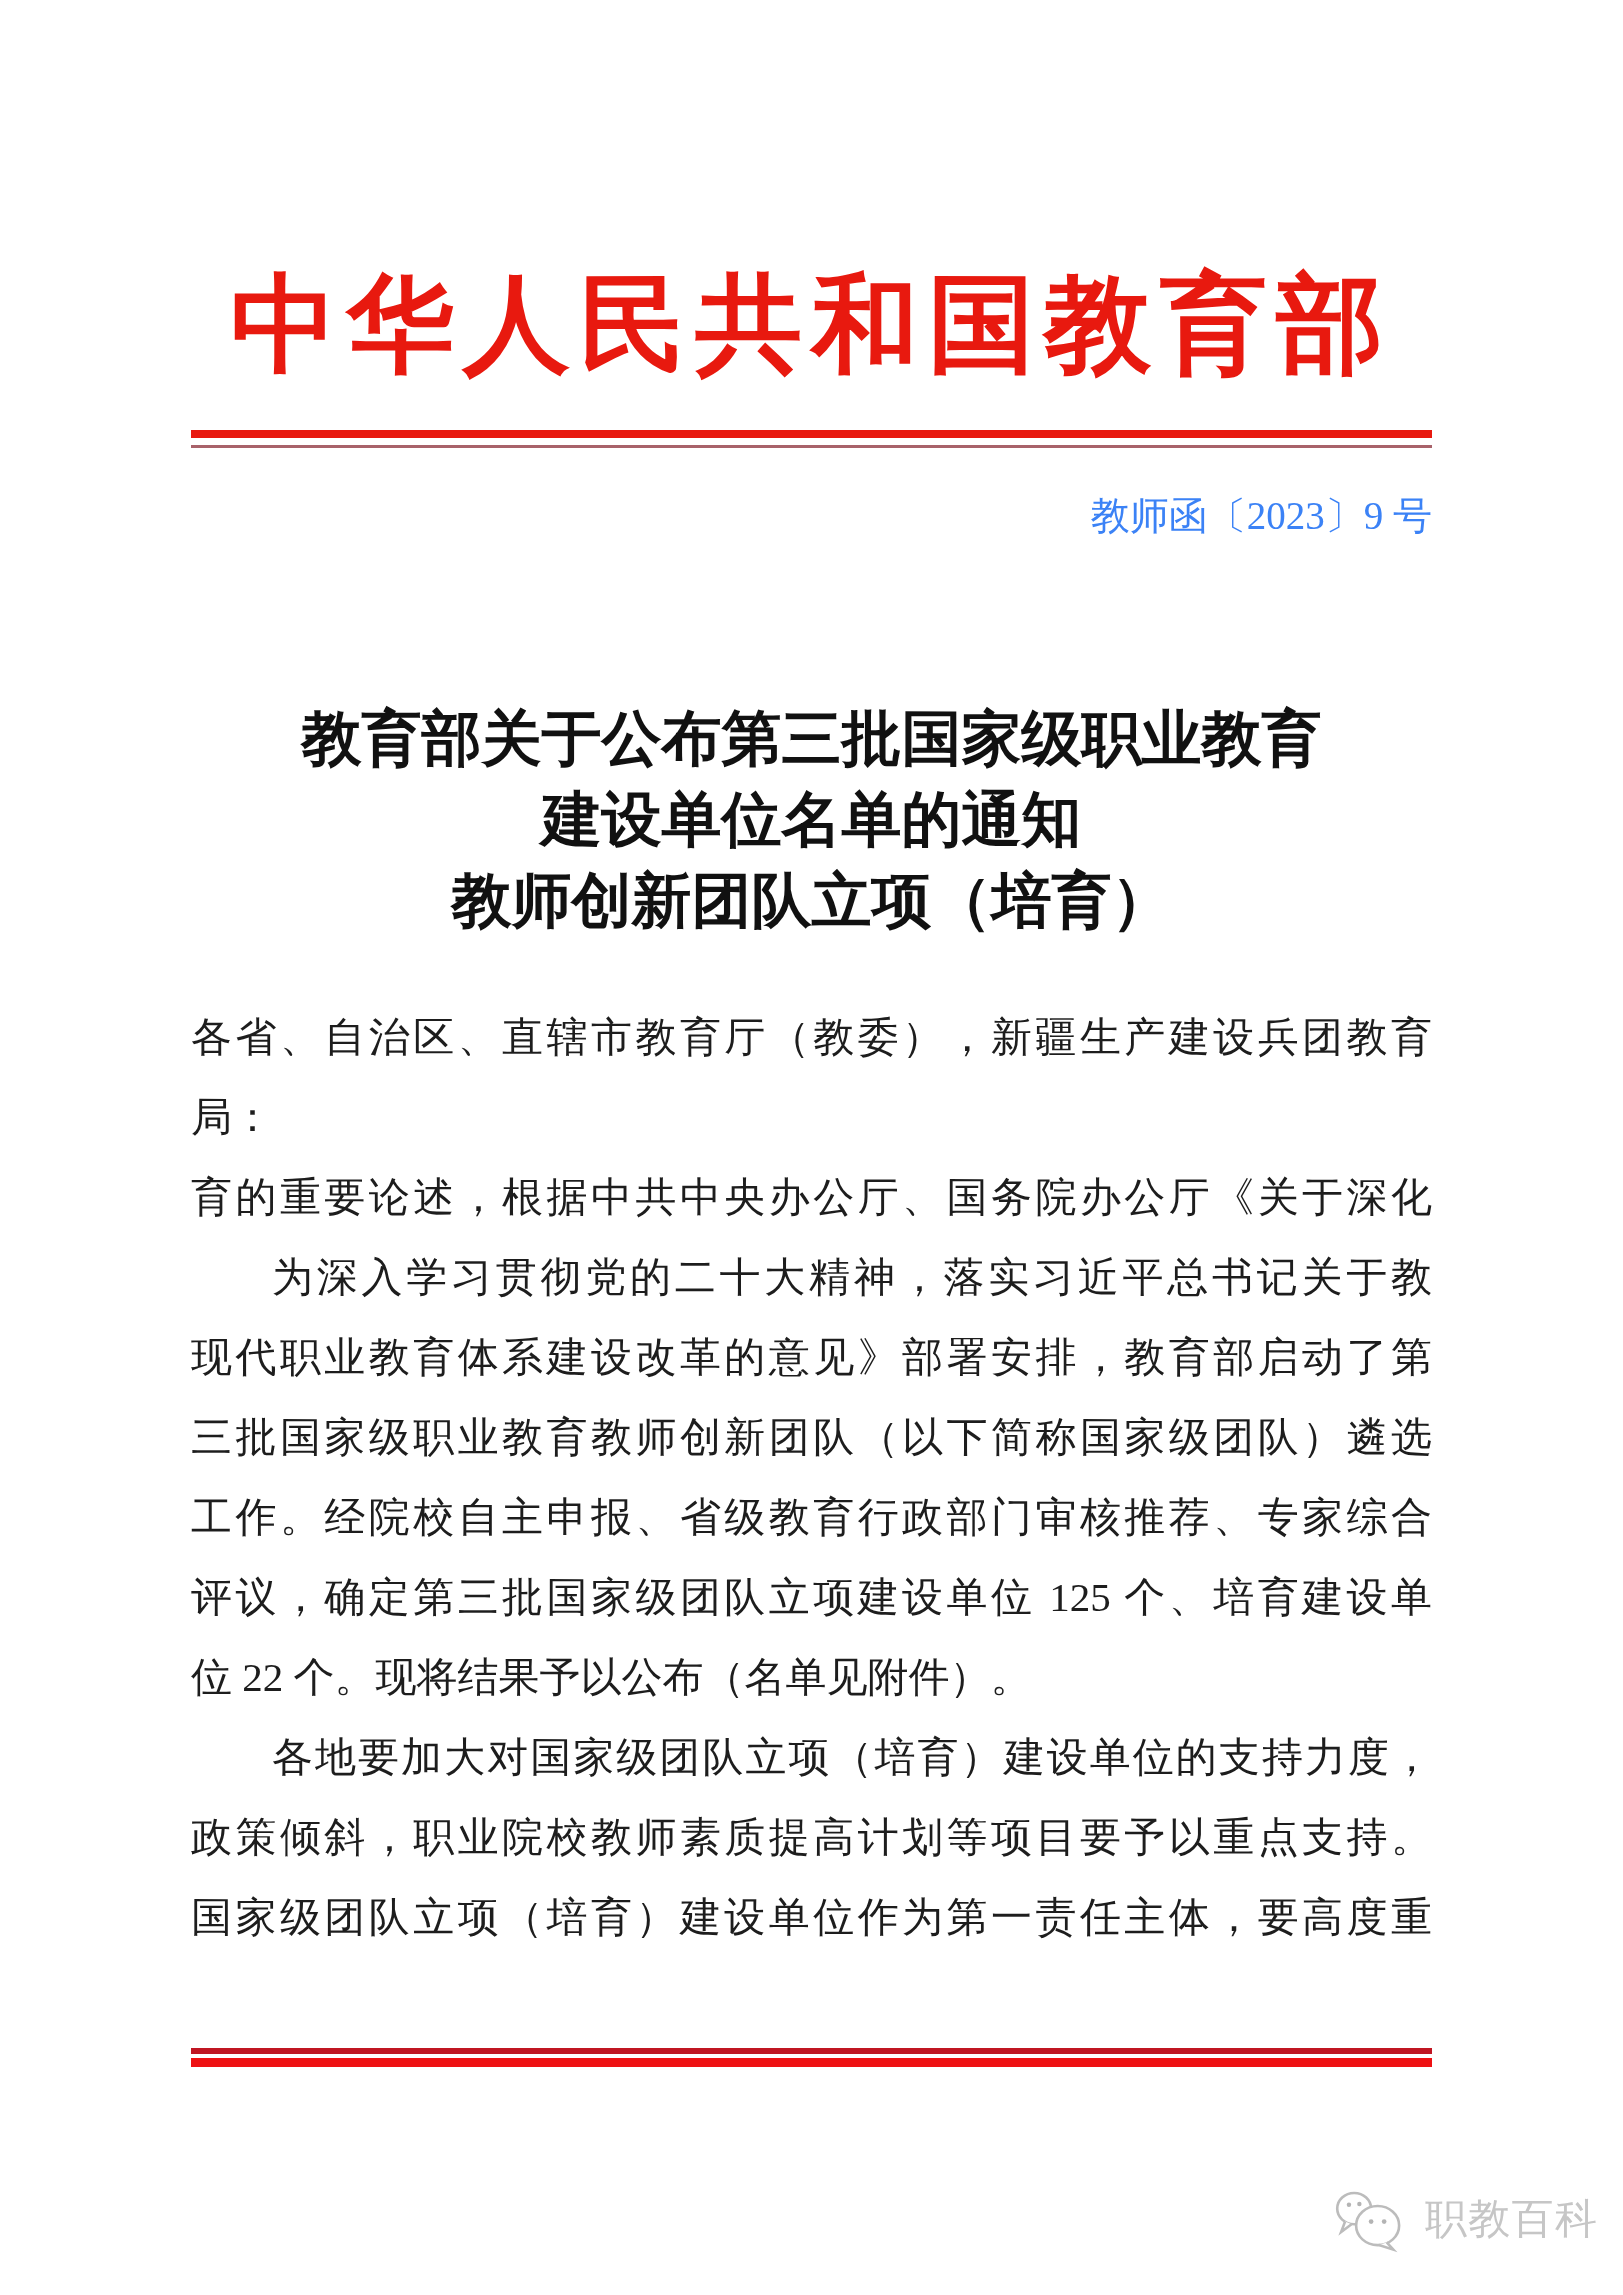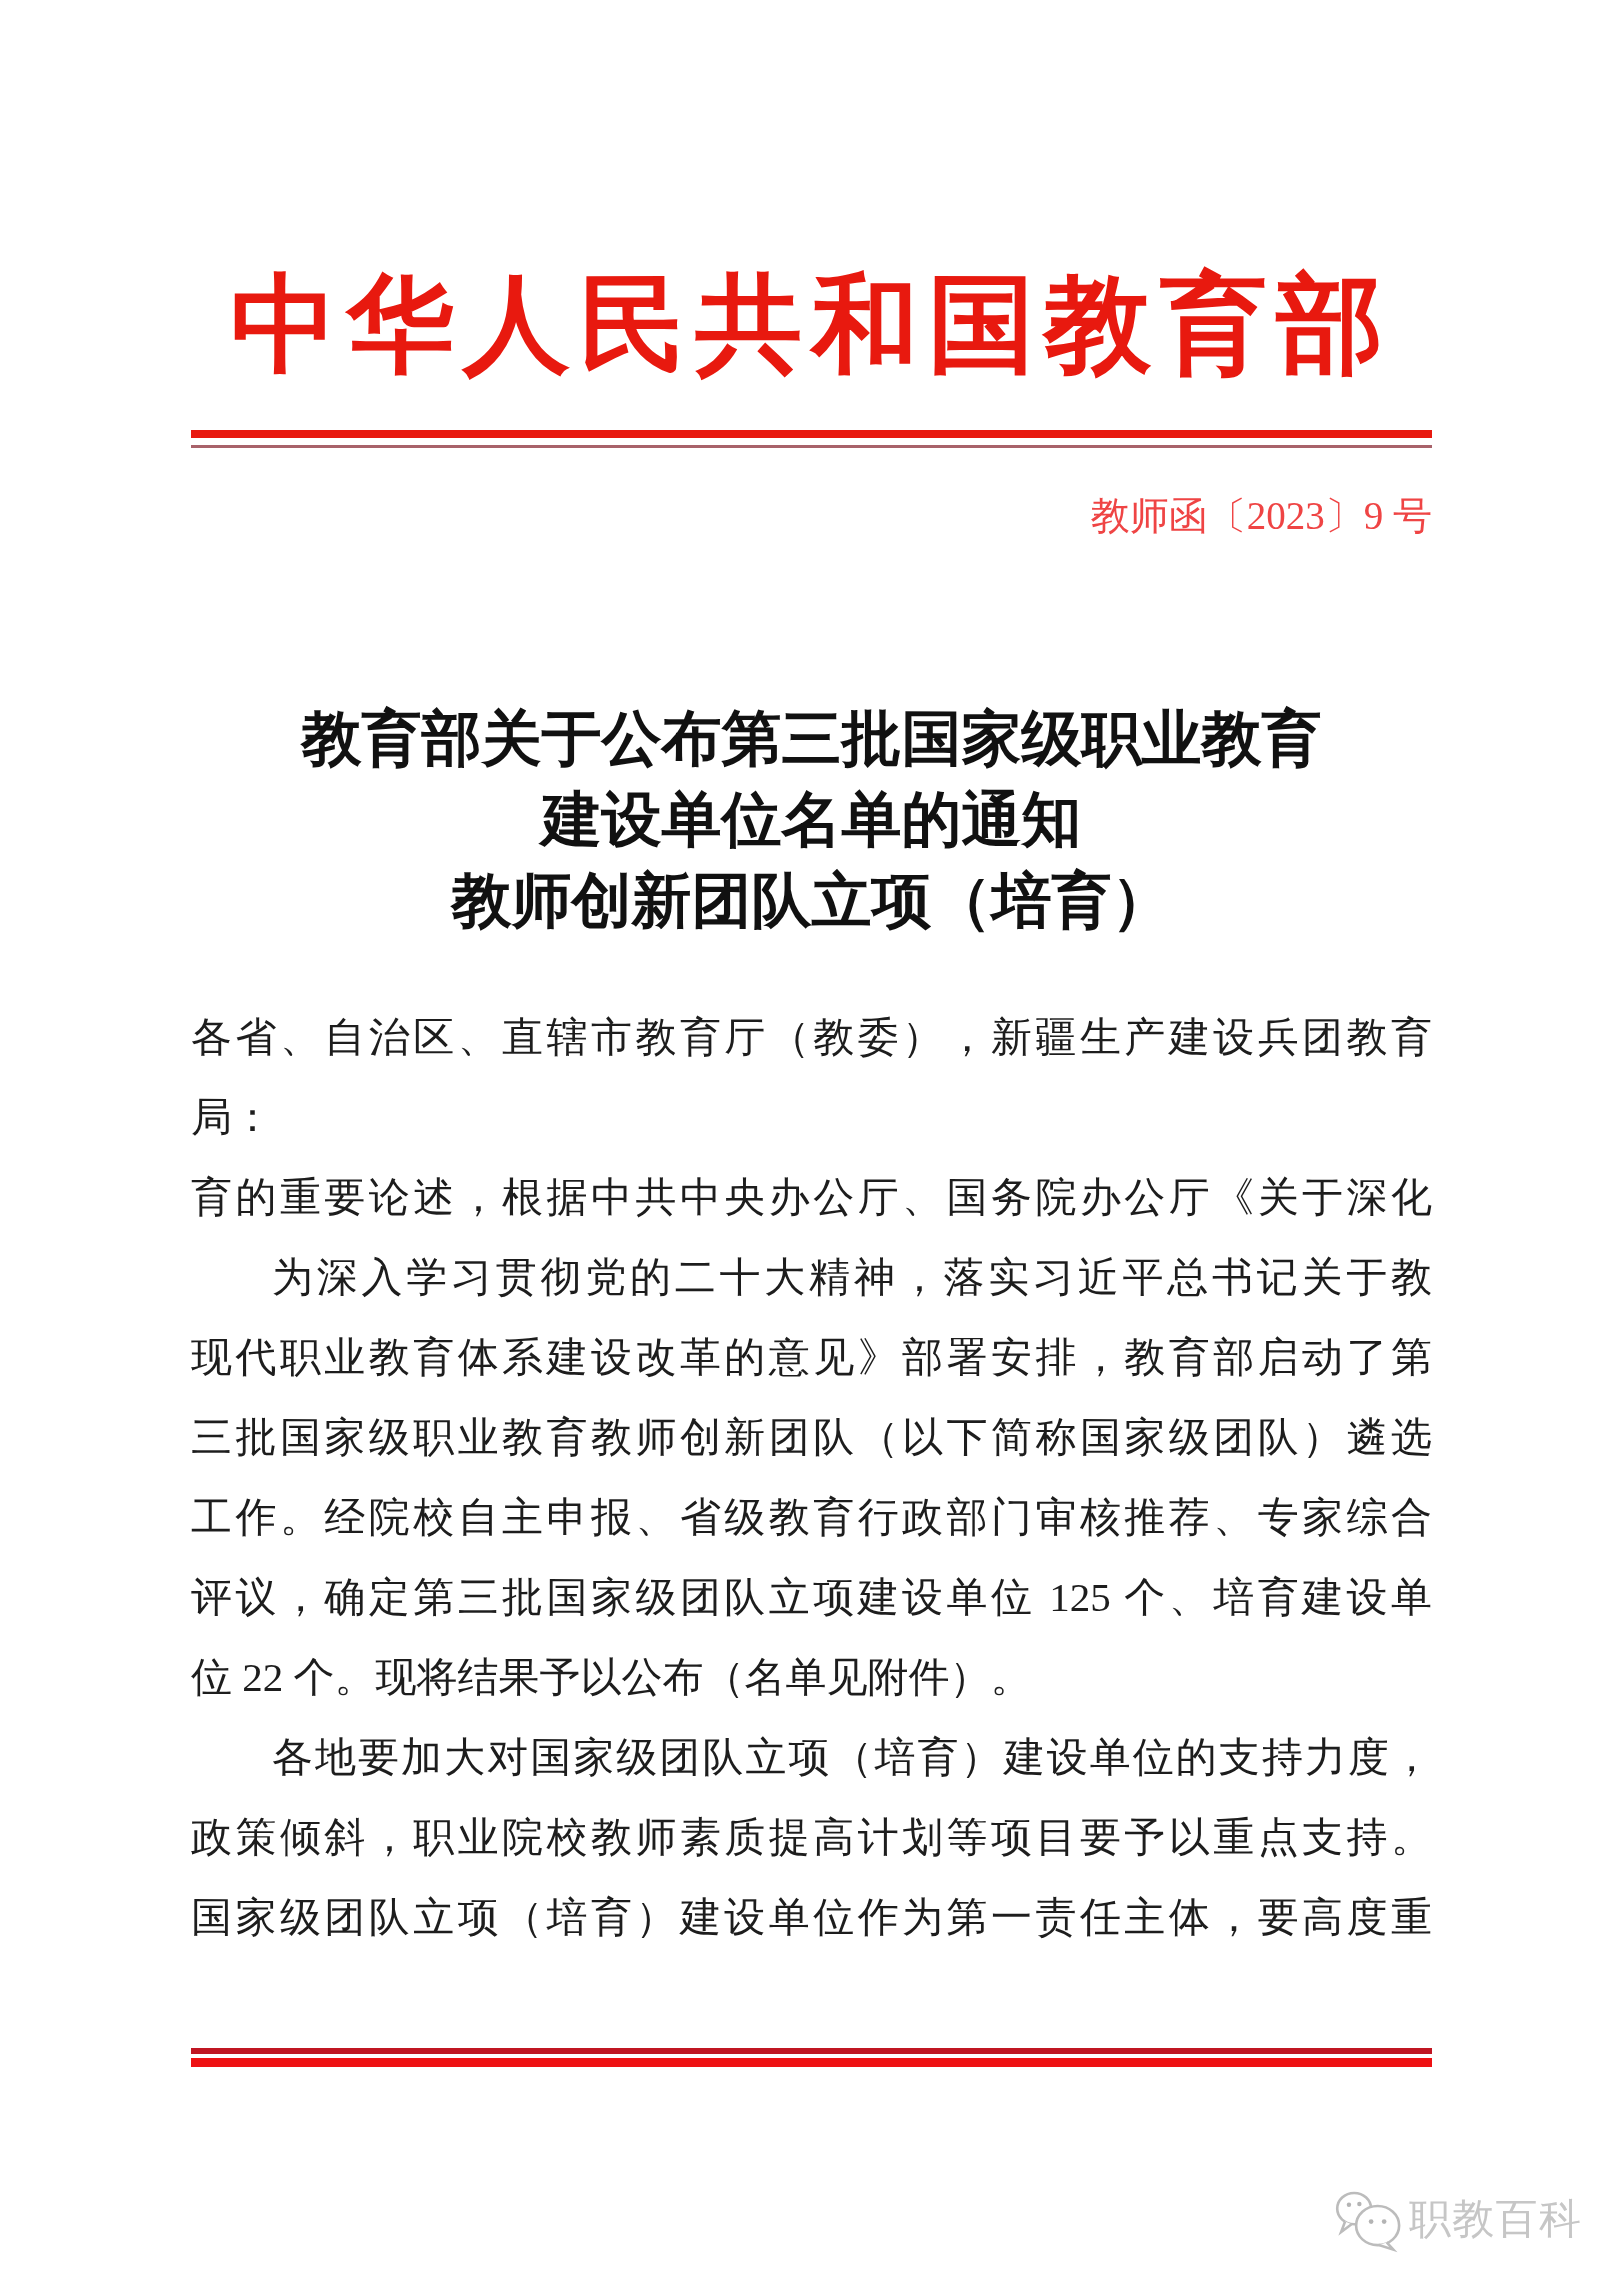--- a/index.html
+++ b/index.html
@@ -22,21 +22,21 @@
   }
   .rule{position:absolute;left:191px;width:1241px;}
   .rule-thick-top   {top:430px;height:7.9px;background:#e8190f;}
   .rule-thin-top    {top:445px;height:3.3px;background:#a8626a;}
   .rule-footer-upper{top:2048px;height:5.9px;background:#c01623;}
   .rule-footer-lower{top:2058px;height:9.2px;background:#ee1113;}
   
   .doc-number{
     position:absolute;top:489px;left:191px;width:1241px;
     text-align:right;
-    font-size:39px;color:#ef4444;
+    font-size:39px;color:#3b82f6;
     white-space:nowrap;
   }
   
   .notice-title{
     position:absolute;top:699px;left:191px;width:1241px;
     text-align:center;
     font-weight:bold;color:#111111;
     font-size:60px;line-height:81px;
   }
   
@@ -57,21 +57,21 @@
   .body-line.indent{padding-left:81px;}
   
   .watermark{
     position:absolute;top:2185px;left:1332px;
     display:flex;align-items:center;
     color:#c6c6c6;
   }
   .watermark svg{width:73px;height:68px;display:block;}
   .watermark-label{
     font-size:42px;letter-spacing:1.3px;line-height:68px;
-    margin-left:4px;white-space:nowrap;
+    margin-left:20px;white-space:nowrap;
     font-family:"Liberation Sans","DejaVu Sans",sans-serif;
   }
 </style>
 </head>
 <body>
 
 <div id="page">
 
   <div class="org-name">中华人民共和国教育部</div>
 

